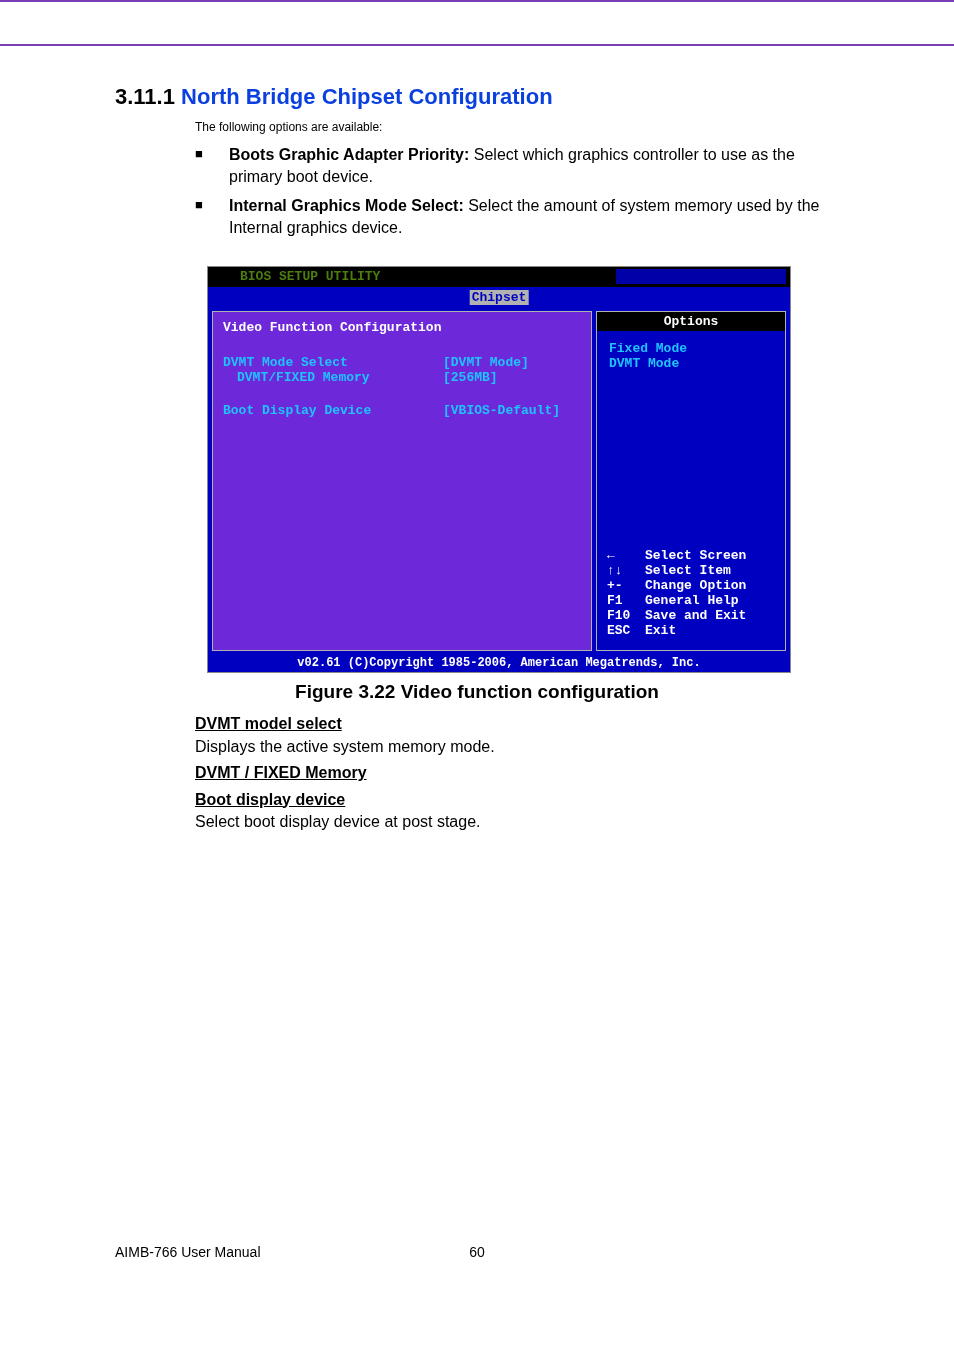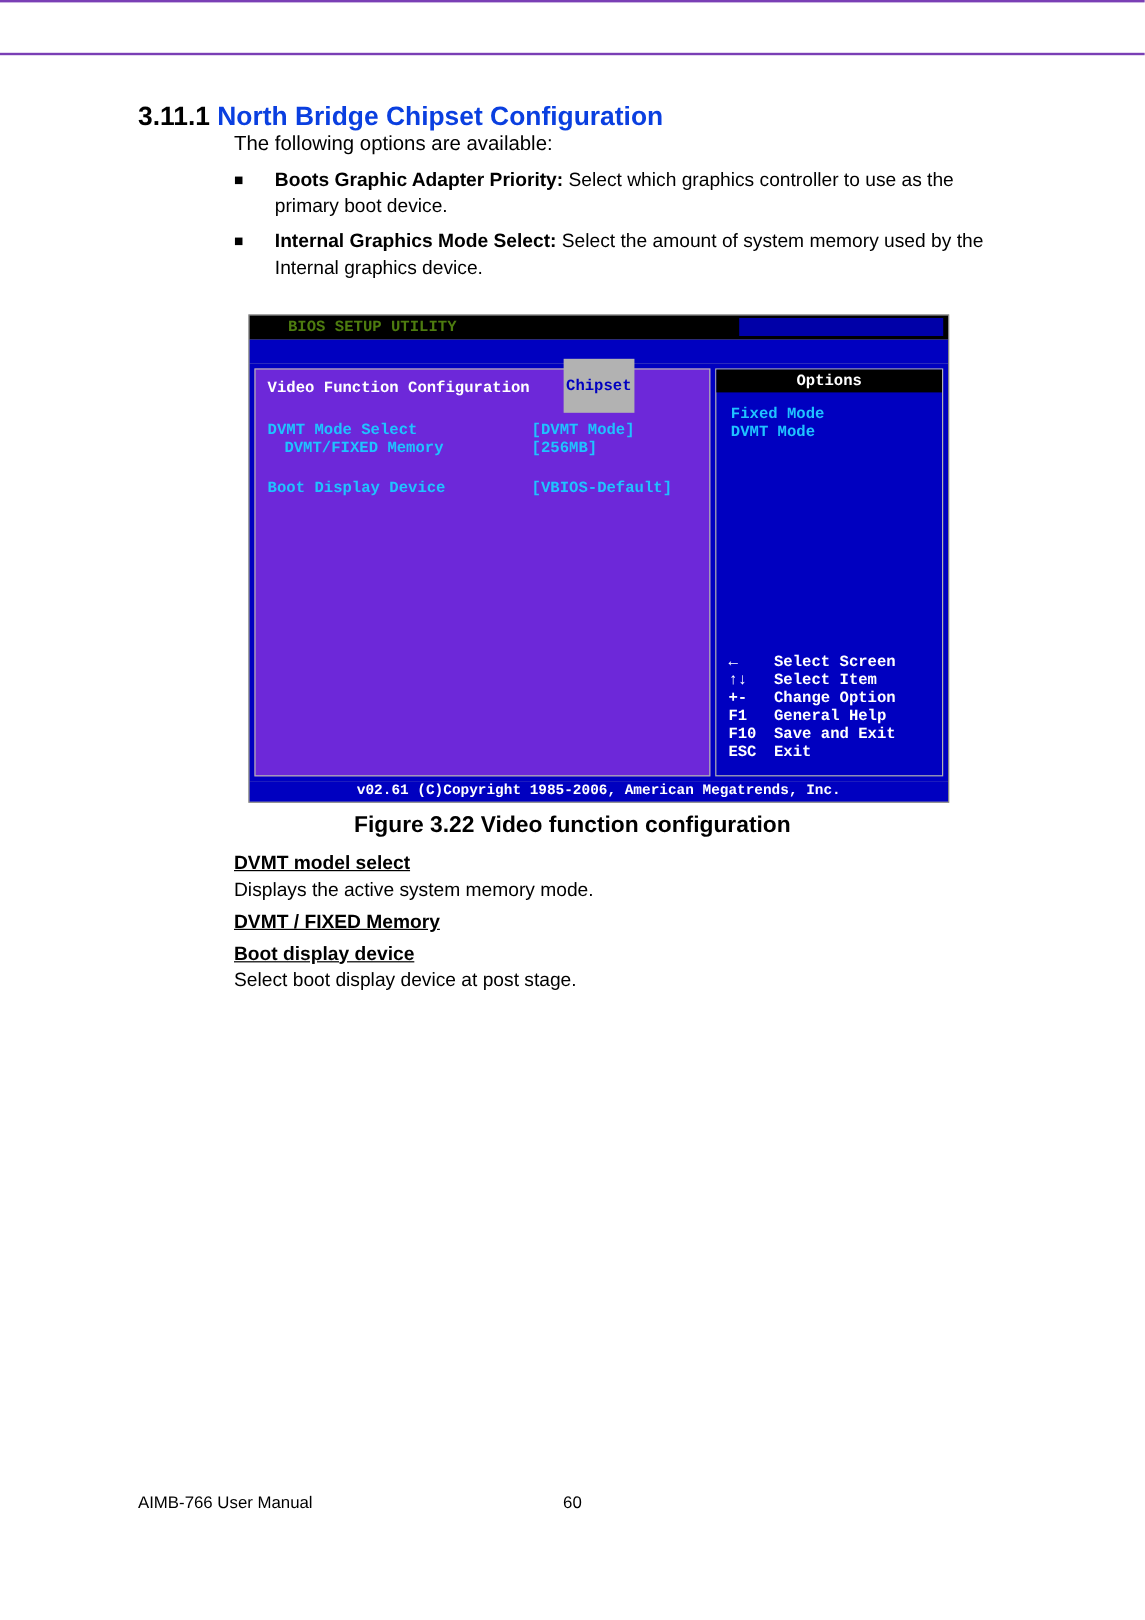--- a/index.html
+++ b/index.html
@@ -8,23 +8,24 @@
     width: 954px; height: 1350px; position: relative;
     border-top: 2px solid #7a3fb5;
   }
   .rule { position: absolute; left: 0; right: 0; top: 42px; height: 2px; background: #7a3fb5; }
   .content {
     position: absolute;
     left: 115px; right: 115px; top: 82px;
   }
   h2.section {
     color: #0a3fe0; font-weight: bold; font-size: 22px;
+    margin-bottom: 10px;
   }
   h2.section .num { color: #000; }
-  .intro { font-size: 17px; margin-left: 80px; margin-bottom: 10px; }
+  .intro { font-size: 12px; margin-left: 80px; margin-bottom: 10px; }
   ul.opts { list-style: none; margin-left: 80px; }
   ul.opts li { display: flex; margin-bottom: 8px; }
   ul.opts li .bullet { width: 34px; flex: 0 0 34px; font-size: 13px; padding-top: 2px; }
   ul.opts li .txt { font-size: 16px; line-height: 1.35; }
   ul.opts li .txt b { font-weight: bold; }
 
   
   .bios-wrap { margin: 28px 0 6px 92px; width: 584px; }
   .bios {
     background: #b2b2b2; width: 584px;
@@ -38,22 +39,22 @@
     color: #4d7c0f; position: absolute; left: 0; right: 0; text-align: left; top: 2px; padding-left: 32px;
   }
   .bios-titlebar .blue-right {
     position: absolute; right: 4px; top: 2px; width: 170px; height: 15px;
     background: #0000a8;
   }
   .bios-tabbar {
     background: #0000c0; color: #fff; height: 20px; position: relative;
   }
   .bios-tabbar .tab {
-    position: absolute; left: 50%; transform: translateX(-50%); top: 16px;
-    background: #b2b2b2; color: #0000c0; padding: 15px 2px;
+    position: absolute; left: 50%; transform: translateX(-50%); top: 3px;
+    background: #b2b2b2; color: #0000c0; padding: 0 2px;
   }
   .bios-body { display: flex; background: #0000c0; padding: 4px; gap: 4px; }
   .bios-left {
     flex: 1; background: #6d28d9; border: 1px solid #b2b2b2;
     padding: 8px 10px; min-height: 340px; color: #1fc3ff;
   }
   .bios-left .heading { color: #fff; margin-bottom: 20px; }
   .bios-row { display: flex; }
   .bios-row .label { width: 220px; }
   .bios-row .value { color: #1fc3ff; }

